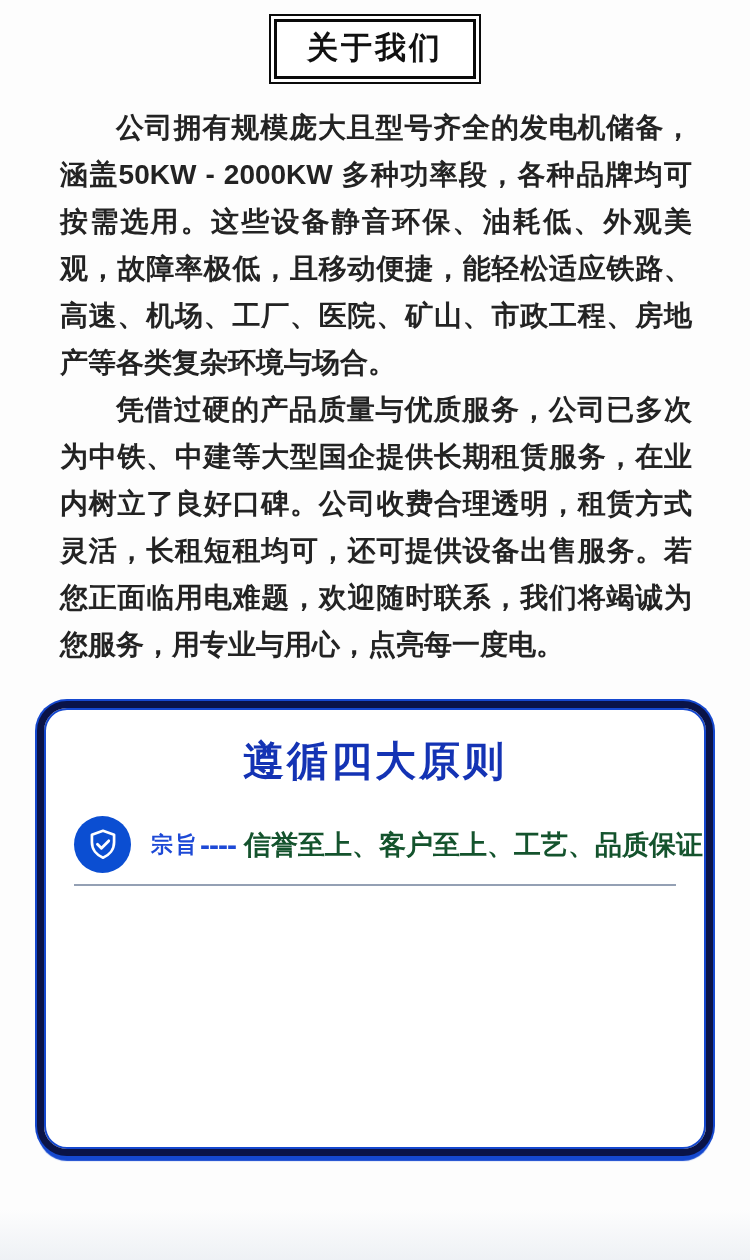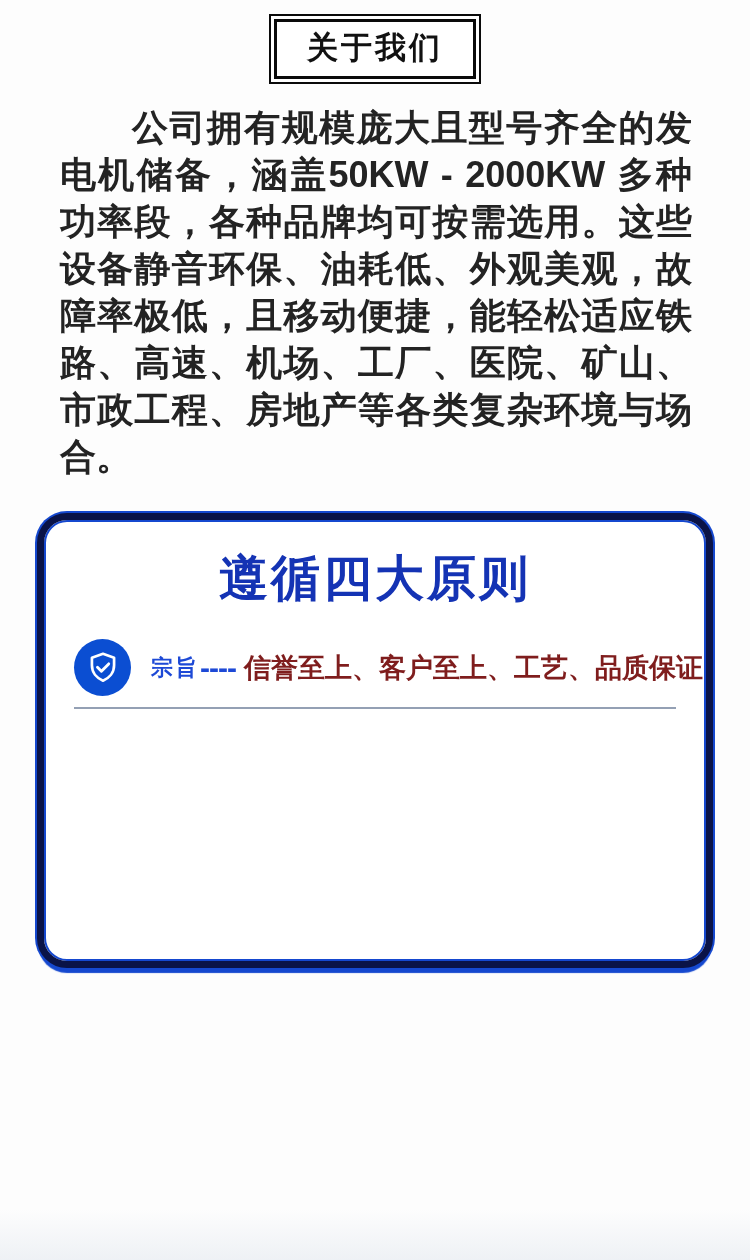--- a/index.html
+++ b/index.html
@@ -31,21 +31,21 @@
     font-weight: 700;
     letter-spacing: 3px;
     color: #111;
     white-space: nowrap;
   }
 
   
   .about {
     margin: 20px 58px 0 60px;
     color: #232323;
-    font-size: 36px;
+    font-size: 28px;
     font-weight: 600;
     line-height: 47px;
     text-align: justify;
   }
   .about p {
     margin: 0;
     text-indent: 2em;
   }
 
   
@@ -59,21 +59,21 @@
     border-radius: 30px;
     box-shadow:
       0 0 0 2px #1548cf,
       inset 0 0 0 2px #1548cf,
       0 6px 1px -1px #1548cf;
     padding: 0 30px;
   }
   .card-title {
     margin-top: 26px;
     text-align: center;
-    font-size: 49px;
+    font-size: 41px;
     font-weight: 800;
     letter-spacing: 3px;
     color: #1433b4;
   }
   .rows {
     margin-top: 16px;
   }
   .row {
     display: flex;
     align-items: center;
@@ -103,36 +103,37 @@
     margin: 0 8px 0 1px;
     font-size: 30px;
     font-weight: 800;
     letter-spacing: -1px;
     color: #1d49d6;
     white-space: nowrap;
   }
   .row-desc {
     font-size: 27px;
     font-weight: 600;
-    color: #7f1d1d;
+    color: #14532d;
     white-space: nowrap;
     text-align: right;
   }
 </style>
 </head>
 <body>
 
 <div class="page">
 
   <div class="title-box-outer">
     <div class="title-box-inner">关于我们</div>
   </div>
 
   <div class="about">
     <p>公司拥有规模庞大且型号齐全的发电机储备，涵盖50KW - 2000KW 多种功率段，各种品牌均可按需选用。这些设备静音环保、油耗低、外观美观，故障率极低，且移动便捷，能轻松适应铁路、高速、机场、工厂、医院、矿山、市政工程、房地产等各类复杂环境与场合。</p>
+    <p>凭借过硬的产品质量与优质服务，公司已多次为中铁、中建等大型国企提供长期租赁服务，在业内树立了良好口碑。公司收费合理透明，租赁方式灵活，长租短租均可，还可提供设备出售服务。若您正面临用电难题，欢迎随时联系，我们将竭诚为您服务，用专业与用心，点亮每一度电。</p>
   </div>
 
   <div class="card">
     <div class="card-title">遵循四大原则</div>
 
     <div class="rows">
 
       <div class="row">
         <span class="icon-circle">
           <svg width="38" height="38" viewBox="0 0 24 24">

